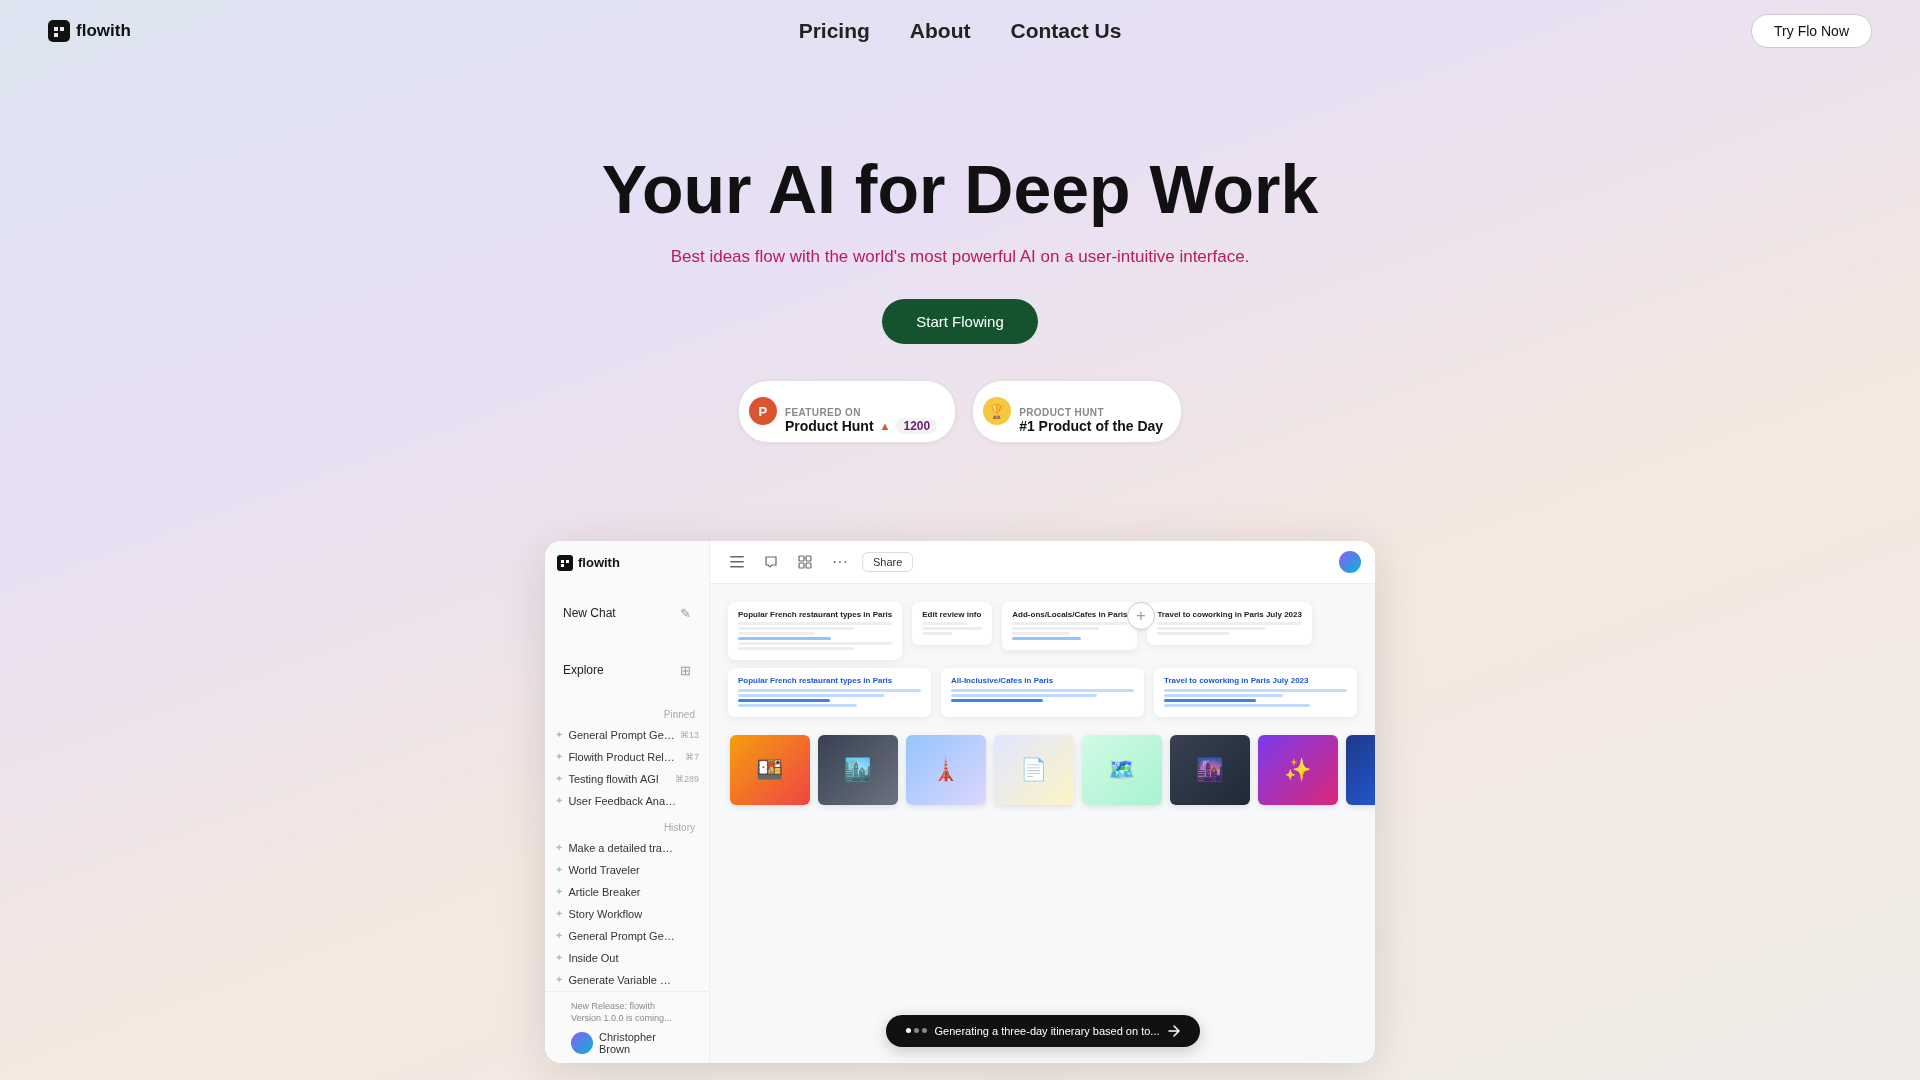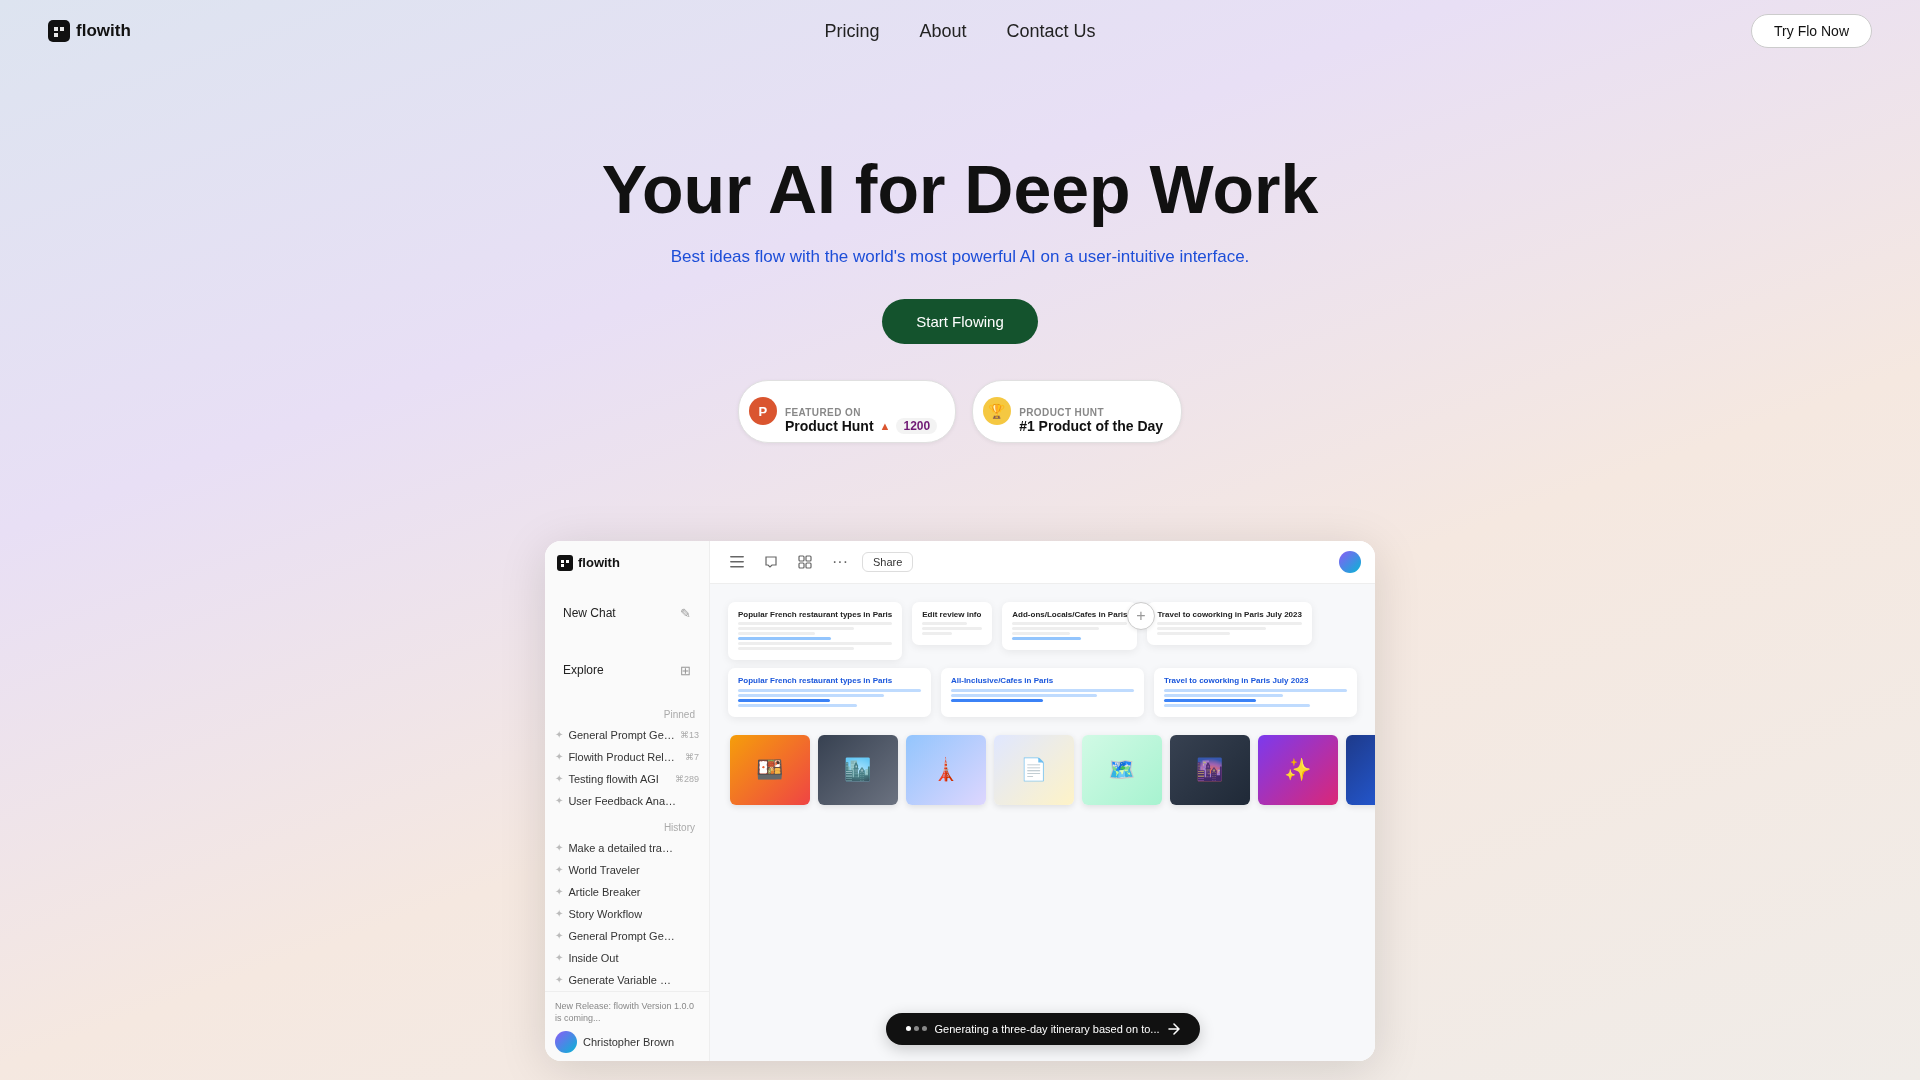--- a/index.html
+++ b/index.html
@@ -35,22 +35,22 @@
     .nav-links {
       display: flex;
       gap: 40px;
       position: absolute;
       left: 50%;
       transform: translateX(-50%);
     }
     .nav-links a {
       text-decoration: none;
       color: #222;
-      font-size: 18px;
-      font-weight: 400;
+      font-size: 21px;
+      font-weight: 700;
     }
     .nav-cta {
       background: #fff;
       border: 1.5px solid #ccc;
       border-radius: 24px;
       padding: 8px 22px;
       font-size: 14px;
       font-weight: 500;
       cursor: pointer;
       color: #111;
@@ -63,21 +63,21 @@
     }
     .hero h1 {
       font-size: 68px;
       font-weight: 700;
       color: #111;
       line-height: 1.1;
       margin-bottom: 20px;
     }
     .hero p {
       font-size: 17px;
-      color: #1d4ed8;
+      color: #be185d;
       margin-bottom: 32px;
     }
     .hero-cta {
       background: #14532d;
       color: #fff;
       border: none;
       border-radius: 30px;
       padding: 14px 34px;
       font-size: 15px;
       font-weight: 500;
@@ -242,21 +242,21 @@
     }
     .sidebar-item-count {
       margin-left: auto;
       font-size: 9px;
       color: #aaa;
       flex-shrink: 0;
     }
     .sidebar-bottom {
       margin-top: auto;
       border-top: 1px solid #eee;
-      padding: 8px 10px;
+      padding: 8px 26px;
     }
     .sidebar-release-note {
       font-size: 9px;
       color: #888;
       margin-bottom: 6px;
       line-height: 1.4;
     }
     .sidebar-user {
       display: flex;
       align-items: center;

